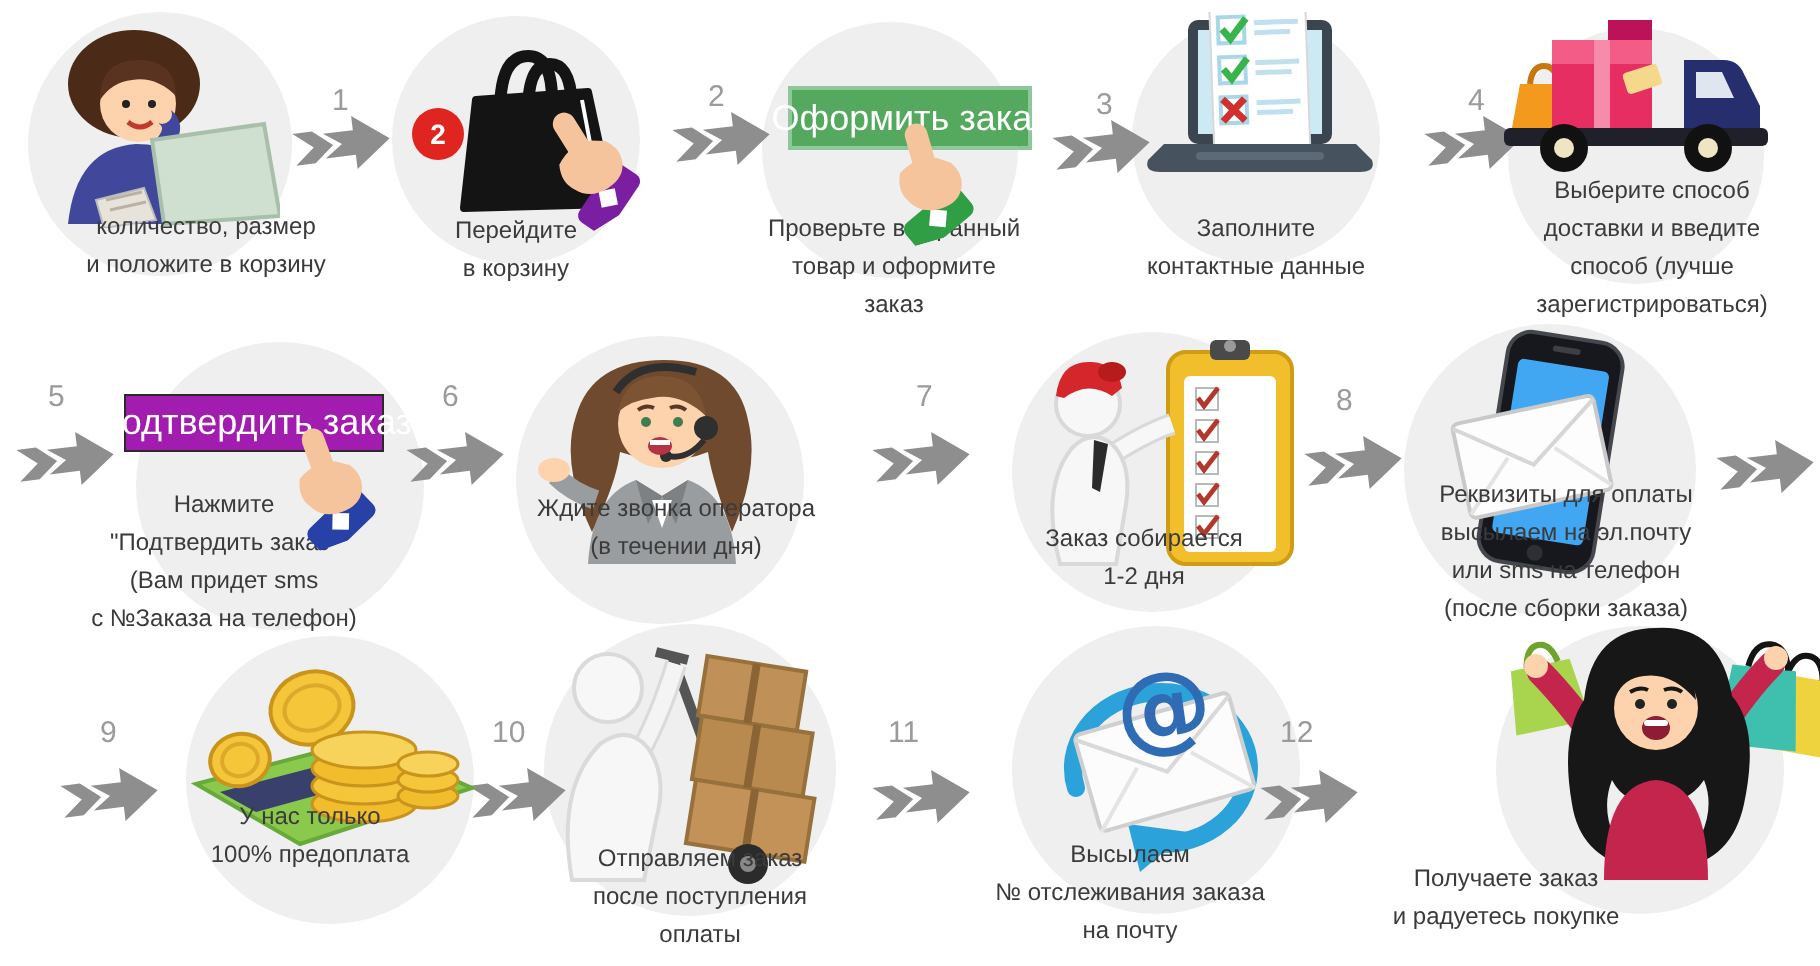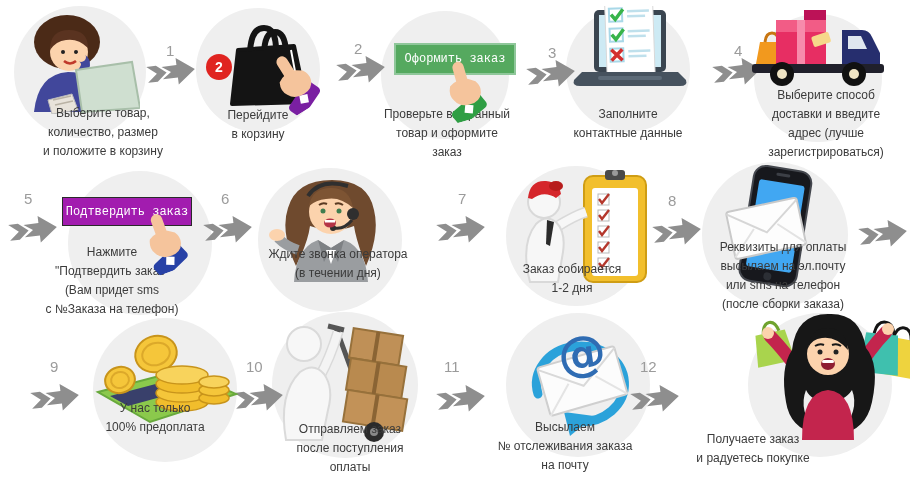--- a/index.html
+++ b/index.html
@@ -4,21 +4,21 @@
 <style>
   html,body{margin:0;padding:0;background:#fff;}
   .canvas{position:relative;width:910px;height:483px;background:#ffffff;overflow:hidden;
           font-family:"Liberation Sans","DejaVu Sans",sans-serif;}
   .circle{position:absolute;border-radius:50%;background:#efefef;}
   .icon{position:absolute;z-index:2;}
   .caption{position:absolute;transform:translateX(-50%);text-align:center;z-index:5;
            font-size:12px;line-height:19px;color:#3b3b3b;font-weight:500;}
   .cap-line{white-space:nowrap;}
   .btn{position:absolute;z-index:3;display:flex;align-items:center;justify-content:center;
-       color:#ffffff;font-size:12px;white-space:nowrap;font-family:Liberation Mono, monospace;}
+       color:#ffffff;font-size:18px;white-space:nowrap;}
   .btn-green{left:394px;top:43px;width:118px;height:28px;background:#55a95f;border:2px solid #8fc79a;}
   .btn-black{left:62px;top:197px;width:128px;height:27px;background:#a21caf;border:1px solid #2a2a2a;}
   .badge{position:absolute;z-index:4;width:26px;height:26px;border-radius:50%;background:#e02420;
          color:#fff;font-size:14px;font-weight:bold;display:flex;align-items:center;justify-content:center;}
   .arrow{position:absolute;z-index:1;fill:#8e8e8e;transform:rotate(-7deg);}
   .num{position:absolute;z-index:1;color:#9b9b9b;font-size:15px;}
   .hand{position:absolute;z-index:6;}
   svg text{font-family:"DejaVu Sans",sans-serif;}
 </style>
 </head>
@@ -53,21 +53,20 @@
         <circle cx="56" cy="40" r="2" fill="#222"></circle>
       <path d="M44,49 q6,5 12,0" stroke="#c0392b" stroke-width="2.5" fill="none"></path>
       <path d="M14,100 Q18,62 48,60 Q72,60 80,78 L74,100 Z" fill="#41479b"></path>
       <path d="M60,62 Q70,52 62,46" stroke="#41479b" stroke-width="9" fill="none"></path>
       <circle cx="61" cy="45" r="5" fill="#fcd3ad"></circle>
       <polygon points="56,58 112,50 120,96 62,100" fill="#cfdfd0" stroke="#a8bfa9" stroke-width="2"></polygon>
       <polygon points="28,88 52,82 58,98 32,102" fill="#e8e3da" stroke="#bbbbbb"></polygon>
       <path d="M33,88 l18,-4 M35,93 l18,-4" stroke="#b9b2a4" stroke-width="1.5"></path>
     </svg>
     <div class="caption" style="left:103px;top:104px">
-      <div class="cap-line">Выберите товар,</div>
       <div class="cap-line">количество, размер</div>
       <div class="cap-line">и положите в корзину</div>
     </div>
   </section>
 
   <section>
     <div class="circle" style="left:196px;top:8px;width:124px;height:124px"></div>
     <svg class="icon" style="left:212px;top:16px" width="110" height="100" viewBox="0 0 110 100">
       <path d="M38,40 Q38,12 52,12 Q64,12 64,34" stroke="#141414" stroke-width="6" fill="none"></path>
       <path d="M52,40 Q52,16 63,16 Q73,16 74,36" stroke="#141414" stroke-width="6" fill="none"></path>
@@ -140,21 +139,21 @@
       <path d="M100,28 h13 l6,13 h-19 Z" fill="#dfe6ef"></path>
       <rect x="4" y="56" width="132" height="9" rx="3" fill="#20202b"></rect>
       <circle cx="34" cy="66" r="12" fill="#111111"></circle>
         <circle cx="34" cy="66" r="5" fill="#efe4c4"></circle>
       <circle cx="106" cy="66" r="12" fill="#111111"></circle>
         <circle cx="106" cy="66" r="5" fill="#efe4c4"></circle>
     </svg>
     <div class="caption" style="left:826px;top:86px">
       <div class="cap-line">Выберите способ</div>
       <div class="cap-line">доставки и введите</div>
-      <div class="cap-line">адрес (лучше</div>
+      <div class="cap-line">способ (лучше</div>
       <div class="cap-line">зарегистрироваться)</div>
     </div>
   </section>
 
   <section>
     <div class="circle" style="left:68px;top:171px;width:144px;height:144px"></div>
     <div class="btn btn-black">Подтвердить заказ</div>
     <svg class="hand" style="left:142px;top:212px;transform:rotate(-20deg);--sleeve:#2741a6" width="44" height="60">
         <use href="#hand"></use>
       </svg>

